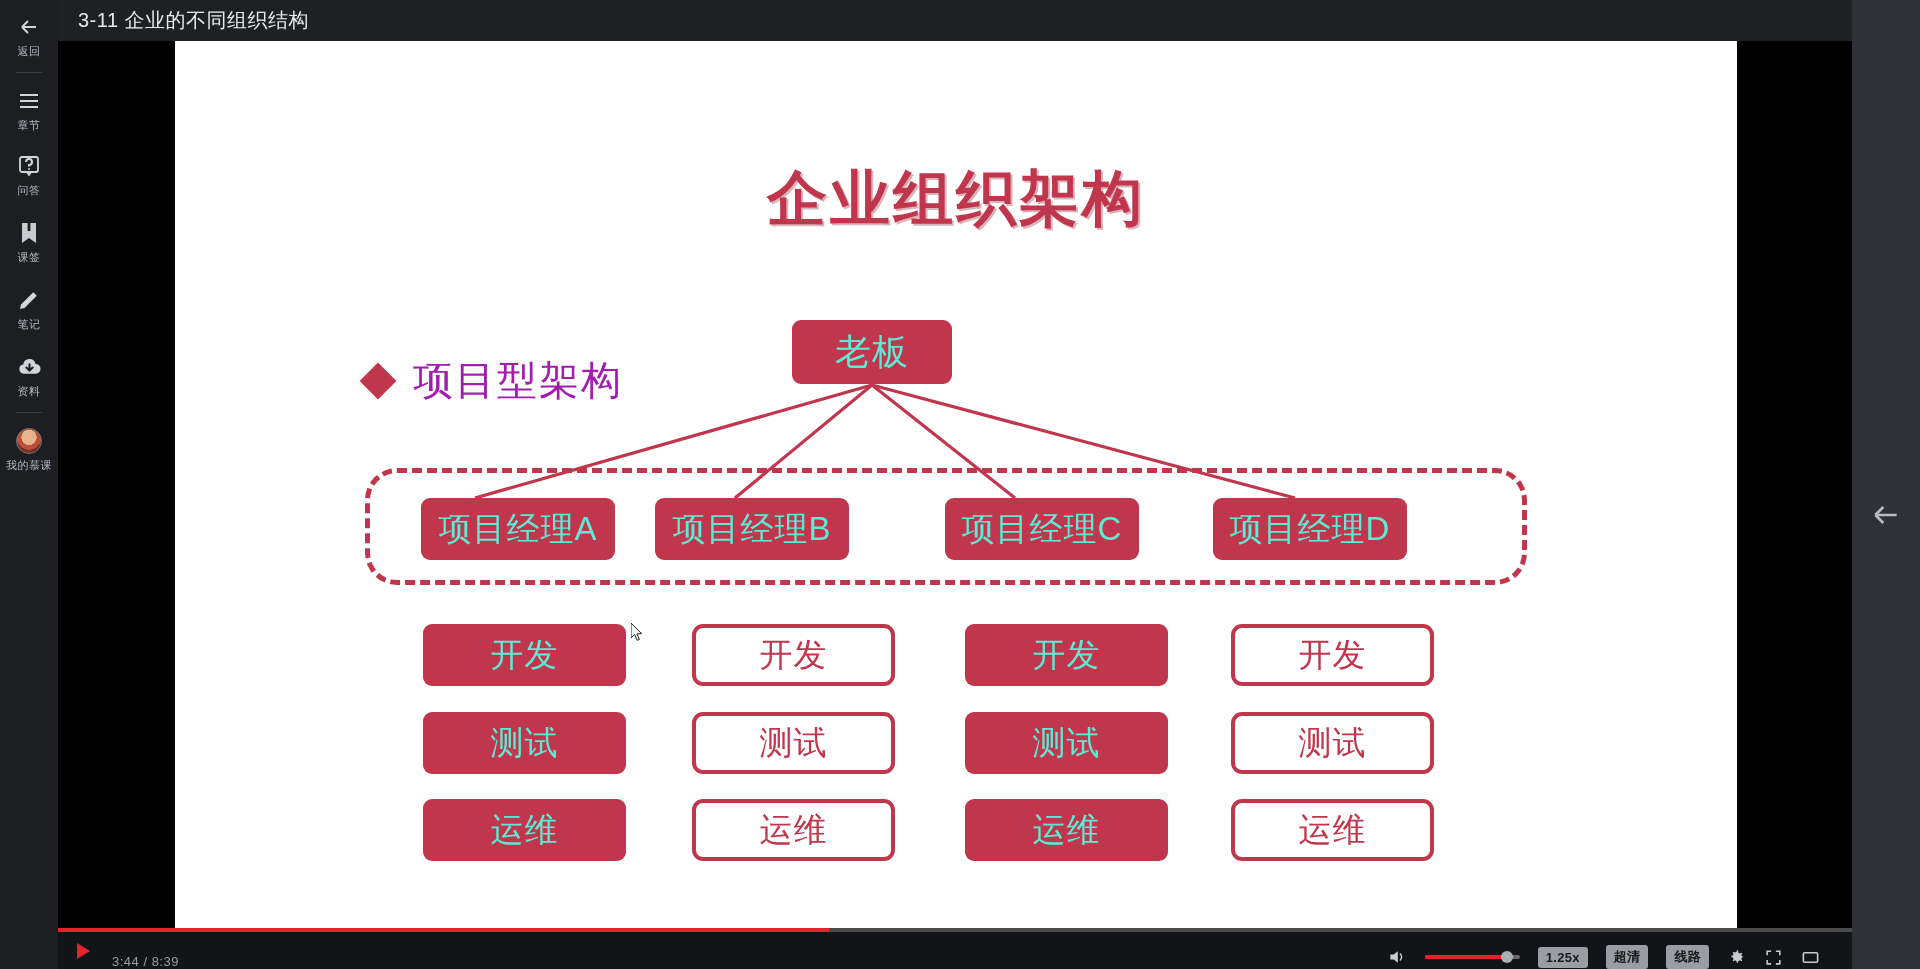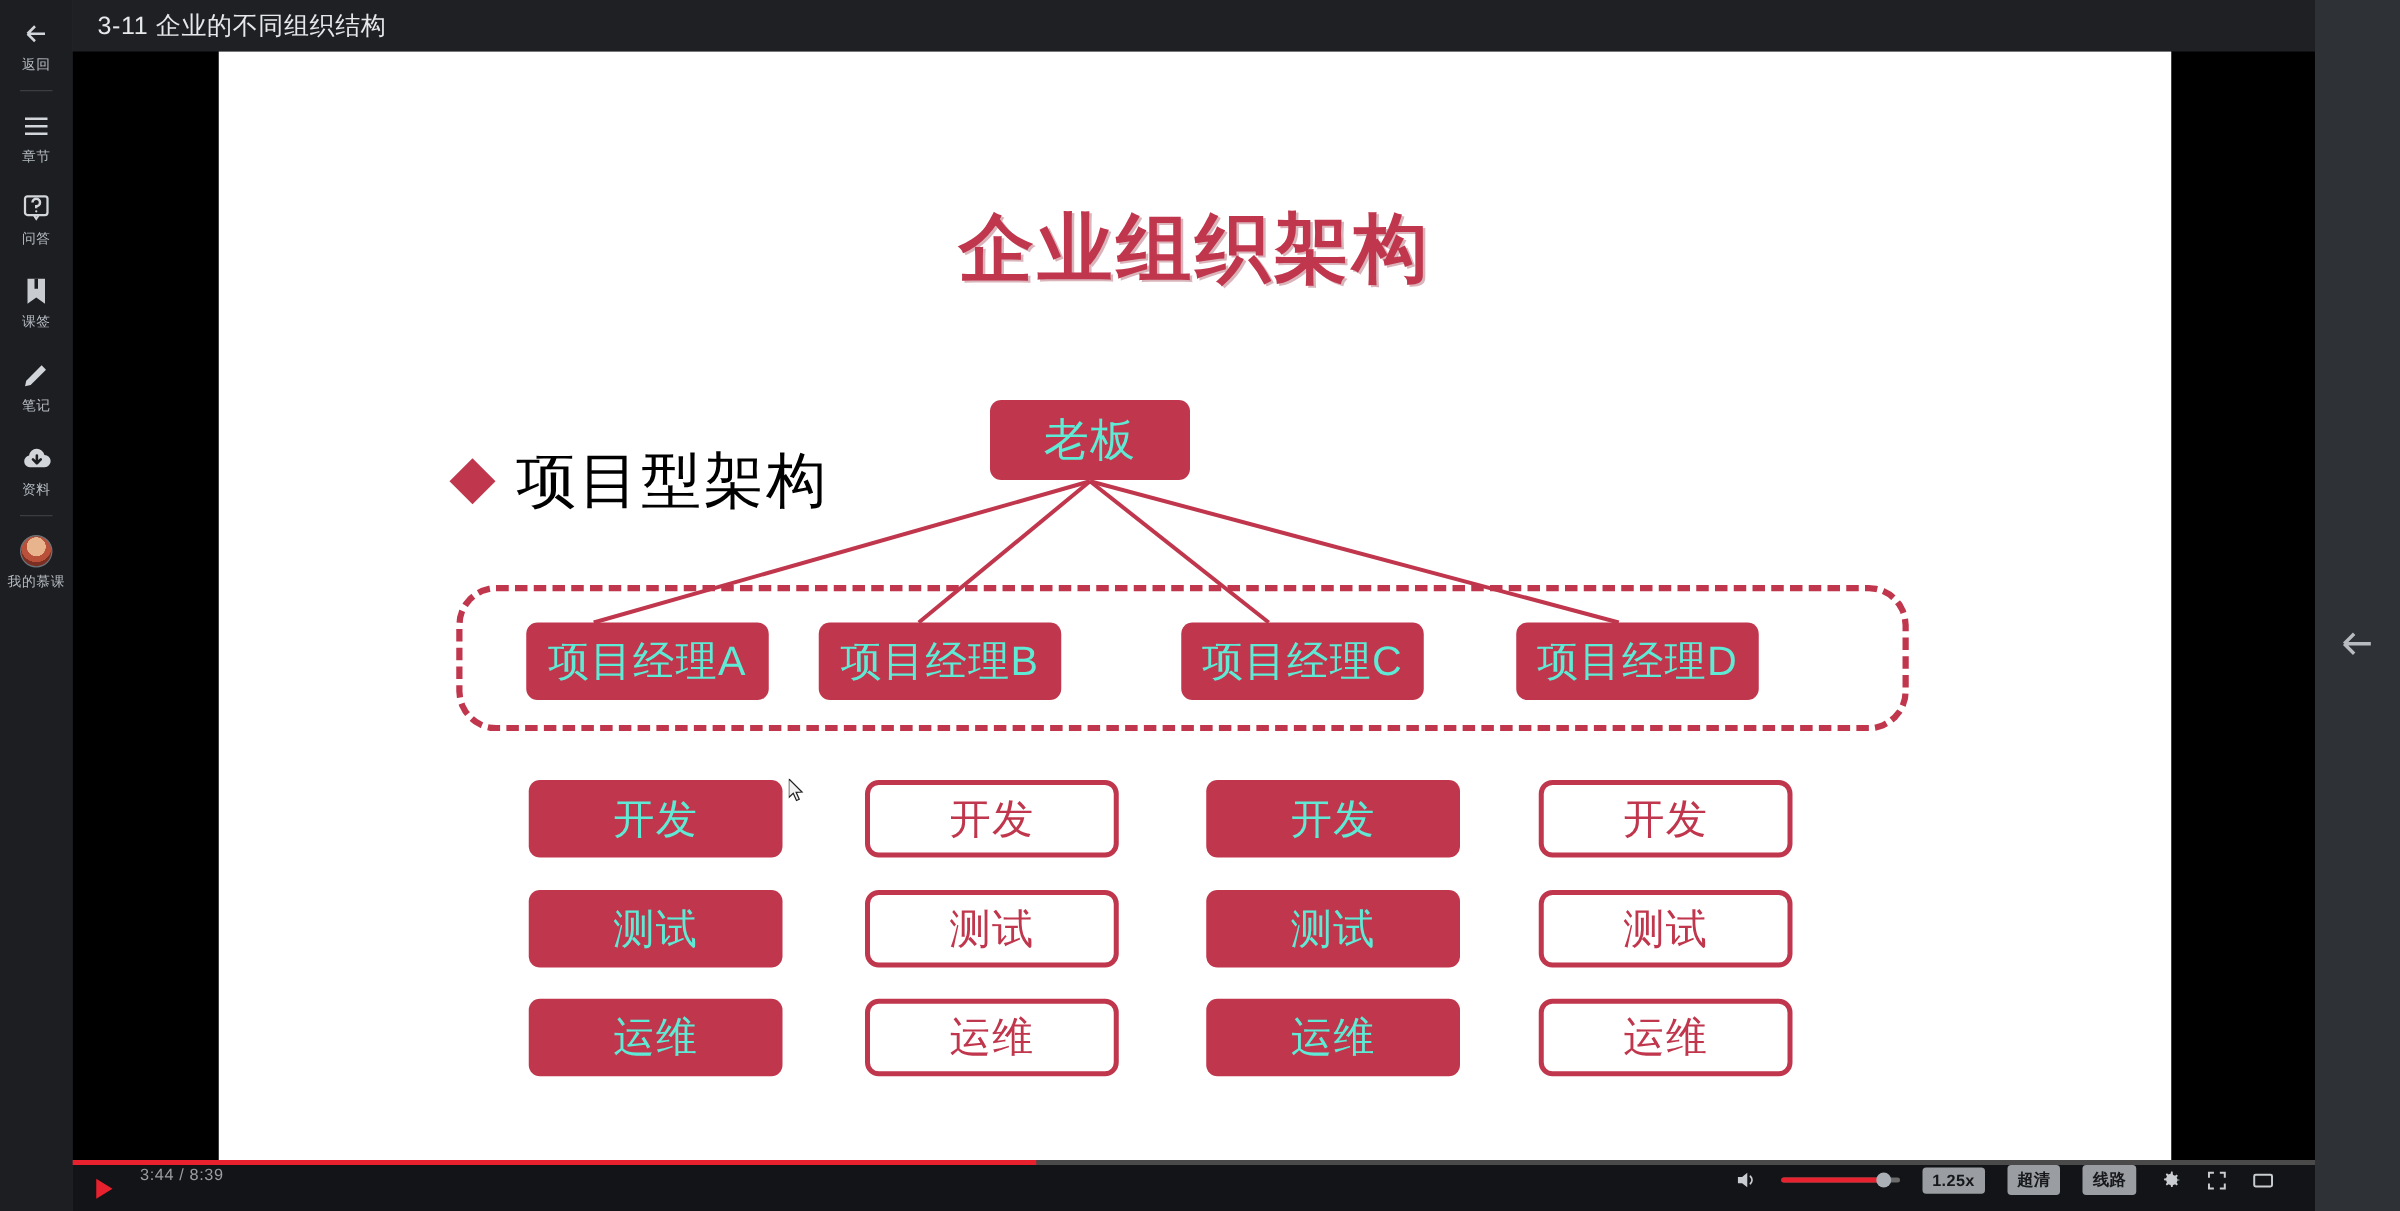--- a/index.html
+++ b/index.html
@@ -32,21 +32,21 @@
   #slide { position:absolute; left:117px; top:0; width:1562px; height:887px;
            background:#fff; overflow:hidden; }
 
   #slide-title { position:absolute; top:118px; left:0; width:100%; text-align:center;
                  color:#c0364c; font-size:60px; font-weight:bold; letter-spacing:3px;
                  text-shadow:2px 2px 0 rgba(150,40,60,.35); }
 
   #bullet-row { position:absolute; left:190px; top:312px; display:flex; align-items:center; }
   #bullet-dia { width:26px; height:26px; background:#c0364c; transform:rotate(45deg);
                 margin-right:22px; }
-  #bullet-text { font-size:48px; color:#000000; letter-spacing:2px; }
+  #bullet-text { font-size:40px; color:#a21caf; letter-spacing:2px; }
 
   .rbox { position:absolute; background:#c0364c; color:#5eead4; border-radius:9px;
           display:flex; align-items:center; justify-content:center;
           font-size:34px; letter-spacing:1px; }
   .obox { position:absolute; background:#fff; color:#c0364c; border:4px solid #c0364c;
           border-radius:11px; display:flex; align-items:center; justify-content:center;
           font-size:34px; letter-spacing:1px; }
 
   #boss { left:617px; top:279px; width:160px; height:64px; font-size:36px; }
 
@@ -70,21 +70,21 @@
 
   #cursor { position:absolute; left:456px; top:582px; width:12px; height:19px; }
 
   
   #progress { position:absolute; left:58px; top:928px; width:1794px; height:4px;
               background:#3b3b3b; z-index:26; }
   #progress .buf { position:absolute; left:0; top:0; height:4px; width:100%; background:#4a4a4a; }
   #progress .played { position:absolute; left:0; top:0; height:4px; background:#e8212f; }
 
   #controls { position:absolute; left:58px; top:932px; width:1794px; height:37px;
-              background:#131417; display:flex; align-items:flex-start; z-index:26; }
+              background:#131417; display:flex; align-items:flex-end; z-index:26; }
   .ctl { display:flex; align-items:center; justify-content:center; color:#c9ccd0;
          cursor:pointer; }
   #play-btn { margin-left:8px; width:34px; height:37px; }
   #time { color:#9a9da1; font-size:13px; margin-left:12px; letter-spacing:.5px; }
   #right-ctls { margin-left:auto; display:flex; align-items:center; gap:18px;
                 padding-right:32px; }
   #vol-slider { width:95px; height:4px; background:#6b6b6b; border-radius:2px;
                 position:relative; }
   #vol-slider .fill { position:absolute; left:0; top:0; height:4px; width:85%;
                       background:#e8212f; border-radius:2px; }

